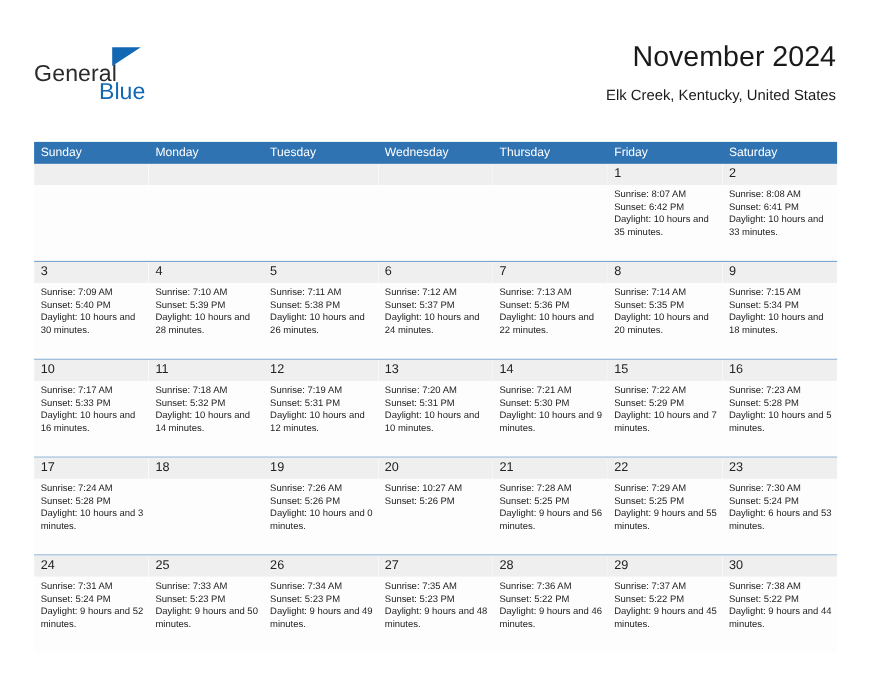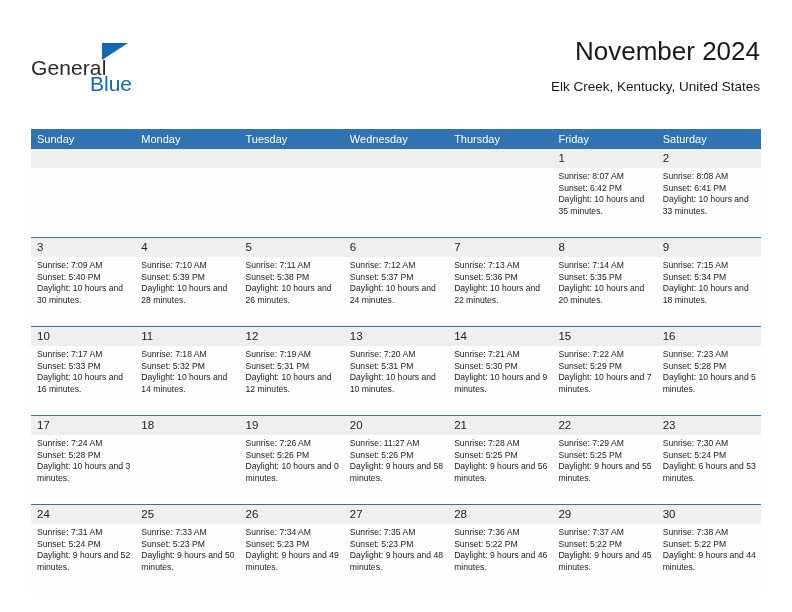--- a/index.html
+++ b/index.html
@@ -388,23 +388,22 @@
               <div>Sunrise: 7:26 AM</div>
               <div>Sunset: 5:26 PM</div>
               <div class="wrap">Daylight: 10 hours and 0 minutes.</div>
             </div>
           </div>
           <div class="day-cell">
             <div class="day-num-band">
               <div class="day-num">20</div>
             </div>
             <div class="day-info">
-              <div>Sunrise: 11:27 AM</div>
+              <div>Sunrise: 10:27 AM</div>
               <div>Sunset: 5:26 PM</div>
-              <div class="wrap">Daylight: 9 hours and 58 minutes.</div>
             </div>
           </div>
           <div class="day-cell">
             <div class="day-num-band">
               <div class="day-num">21</div>
             </div>
             <div class="day-info">
               <div>Sunrise: 7:28 AM</div>
               <div>Sunset: 5:25 PM</div>
               <div class="wrap">Daylight: 9 hours and 56 minutes.</div>

